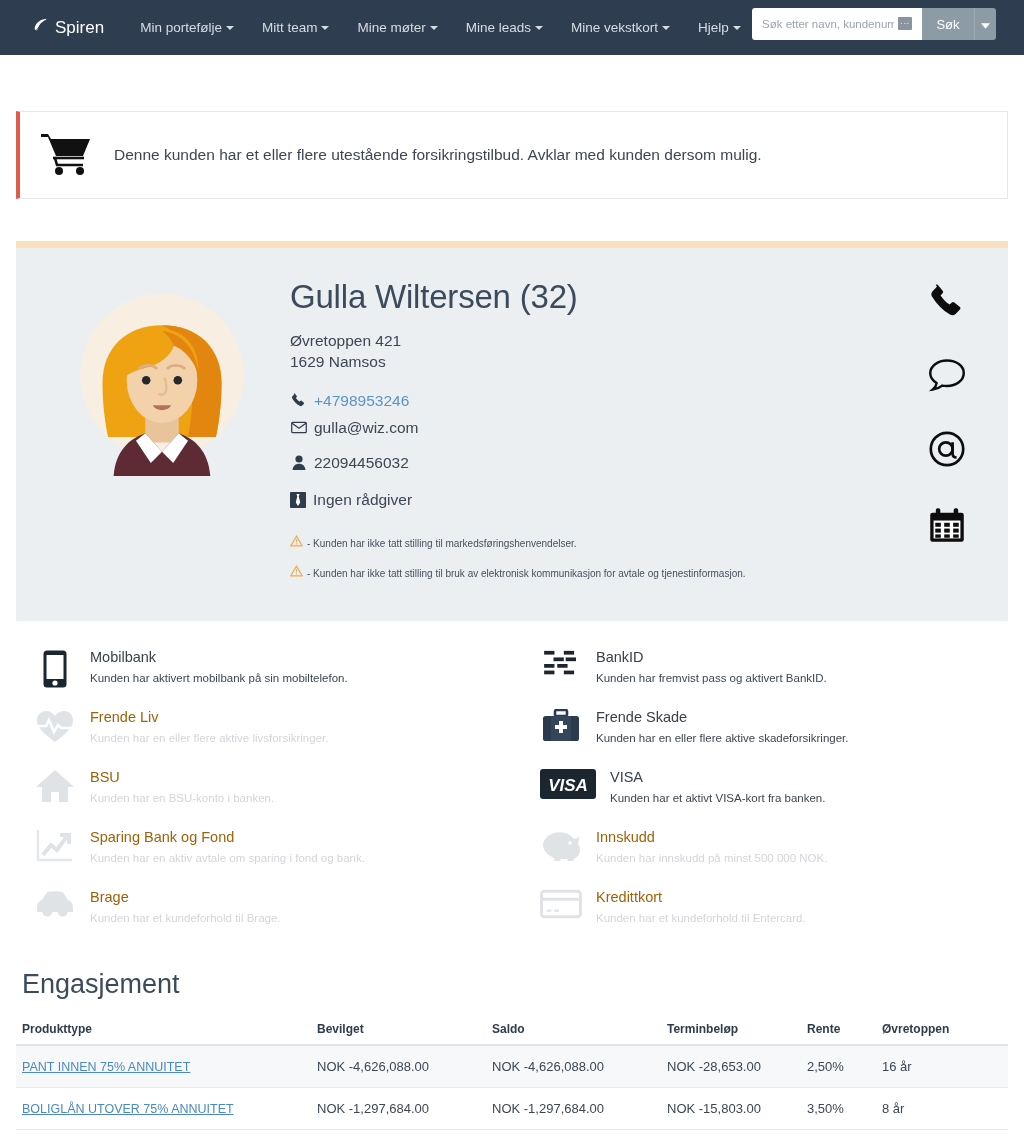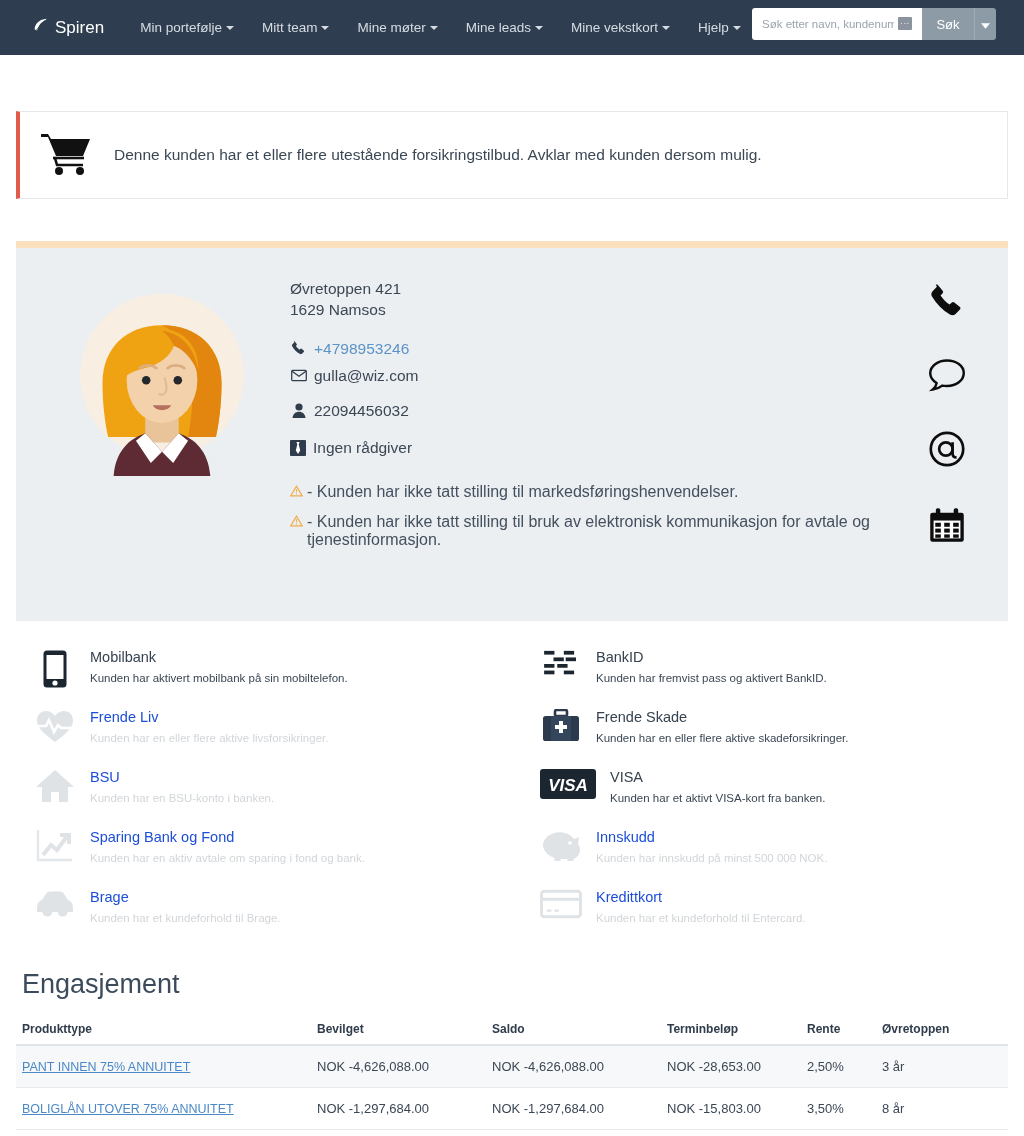--- a/index.html
+++ b/index.html
@@ -148,21 +148,21 @@
   .advisor-row { margin-top: 10px; }
   .badge-sq {
     width: 16px; height: 16px;
     background: #2f3c4c;
     display: inline-flex; align-items: center; justify-content: center;
     border-radius: 1px;
   }
   .warn-list { margin-top: 22px; }
   .warn-row {
     display: flex; align-items: flex-start; gap: 4px;
-    font-size: 16px; color: #44505f;
+    font-size: 10px; color: #44505f;
     line-height: 18px;
     margin-bottom: 12px;
   }
 
   .actions {
     position: absolute;
     right: 42px; top: 36px;
     display: flex; flex-direction: column;
     gap: 34px;
     align-items: center;
@@ -180,21 +180,21 @@
   .feat {
     display: flex;
     align-items: flex-start;
     gap: 14px;
     height: 60px;
     padding-left: 18px;
   }
   .feat-ico { width: 42px; flex: 0 0 42px; display: flex; justify-content: center; padding-top: 2px; }
   .feat-title { font-size: 14.5px; color: #36424f; line-height: 20px; }
   .feat-desc { font-size: 11.5px; color: #3b4755; line-height: 18px; margin-top: 2px; }
-  .feat.off .feat-title { color: #1d4ed8; }
+  .feat.off .feat-title { color: #a16207; }
   .feat.off .feat-desc { color: #d2d6d9; }
 
   
   .eng-title {
     font-size: 27px;
     font-weight: normal;
     color: #3c4b5c;
     margin: 22px 0 14px 6px;
   }
   table.eng { width: 100%; border-collapse: collapse; }
@@ -298,20 +298,21 @@
         <path d="M90 124c4 7 16 7 20 0z" fill="#b5705e"></path>
 
         <path d="M48 200c2-26 16-40 34-46l18 20 18-20c18 6 32 20 34 46z" fill="#5e2b35"></path>
 
         <path d="M82 154l18 20-12 12-16-24z" fill="#ffffff"></path>
         <path d="M118 154l-18 20 12 12 16-24z" fill="#ffffff"></path>
       </svg>
     </div>
 
     <div class="profile-main">
+      <h1 class="cust-name">Gulla Wiltersen (32)</h1>
       <div class="addr">Øvretoppen 421</div>
       <div class="addr">1629 Namsos</div>
 
       <div class="contact-block">
         <div class="contact-row link">
           <span class="cicon">
             <svg width="15" height="15" viewBox="0 0 16 16">
                 <path d="M3.6 1.3 1.5 3.4c-.6.6-.6 1.6-.1 2.4 2 3.3 4.6 5.9 7.9 7.9.8.5 1.8.4 2.4-.2l2.1-2.1c.3-.3.3-.8 0-1.1l-2.5-2c-.3-.3-.8-.3-1.1 0l-1 .9c-1.6-1-3-2.4-4-4l.9-1c.3-.3.3-.8 0-1.1l-2-2.5c-.3-.3-.8-.3-1.1 0z" fill="#2f3c4c"></path>
               </svg>
           </span>
@@ -567,21 +568,21 @@
         <th>Øvretoppen</th>
       </tr>
     </thead>
     <tbody>
       <tr>
         <td><a class="prod-link">PANT INNEN 75% ANNUITET</a></td>
         <td>NOK -4,626,088.00</td>
         <td>NOK -4,626,088.00</td>
         <td>NOK -28,653.00</td>
         <td>2,50%</td>
-        <td>3 år</td>
+        <td>16 år</td>
       </tr>
       <tr>
         <td><a class="prod-link">BOLIGLÅN UTOVER 75% ANNUITET</a></td>
         <td>NOK -1,297,684.00</td>
         <td>NOK -1,297,684.00</td>
         <td>NOK -15,803.00</td>
         <td>3,50%</td>
         <td>8 år</td>
       </tr>
     </tbody>

